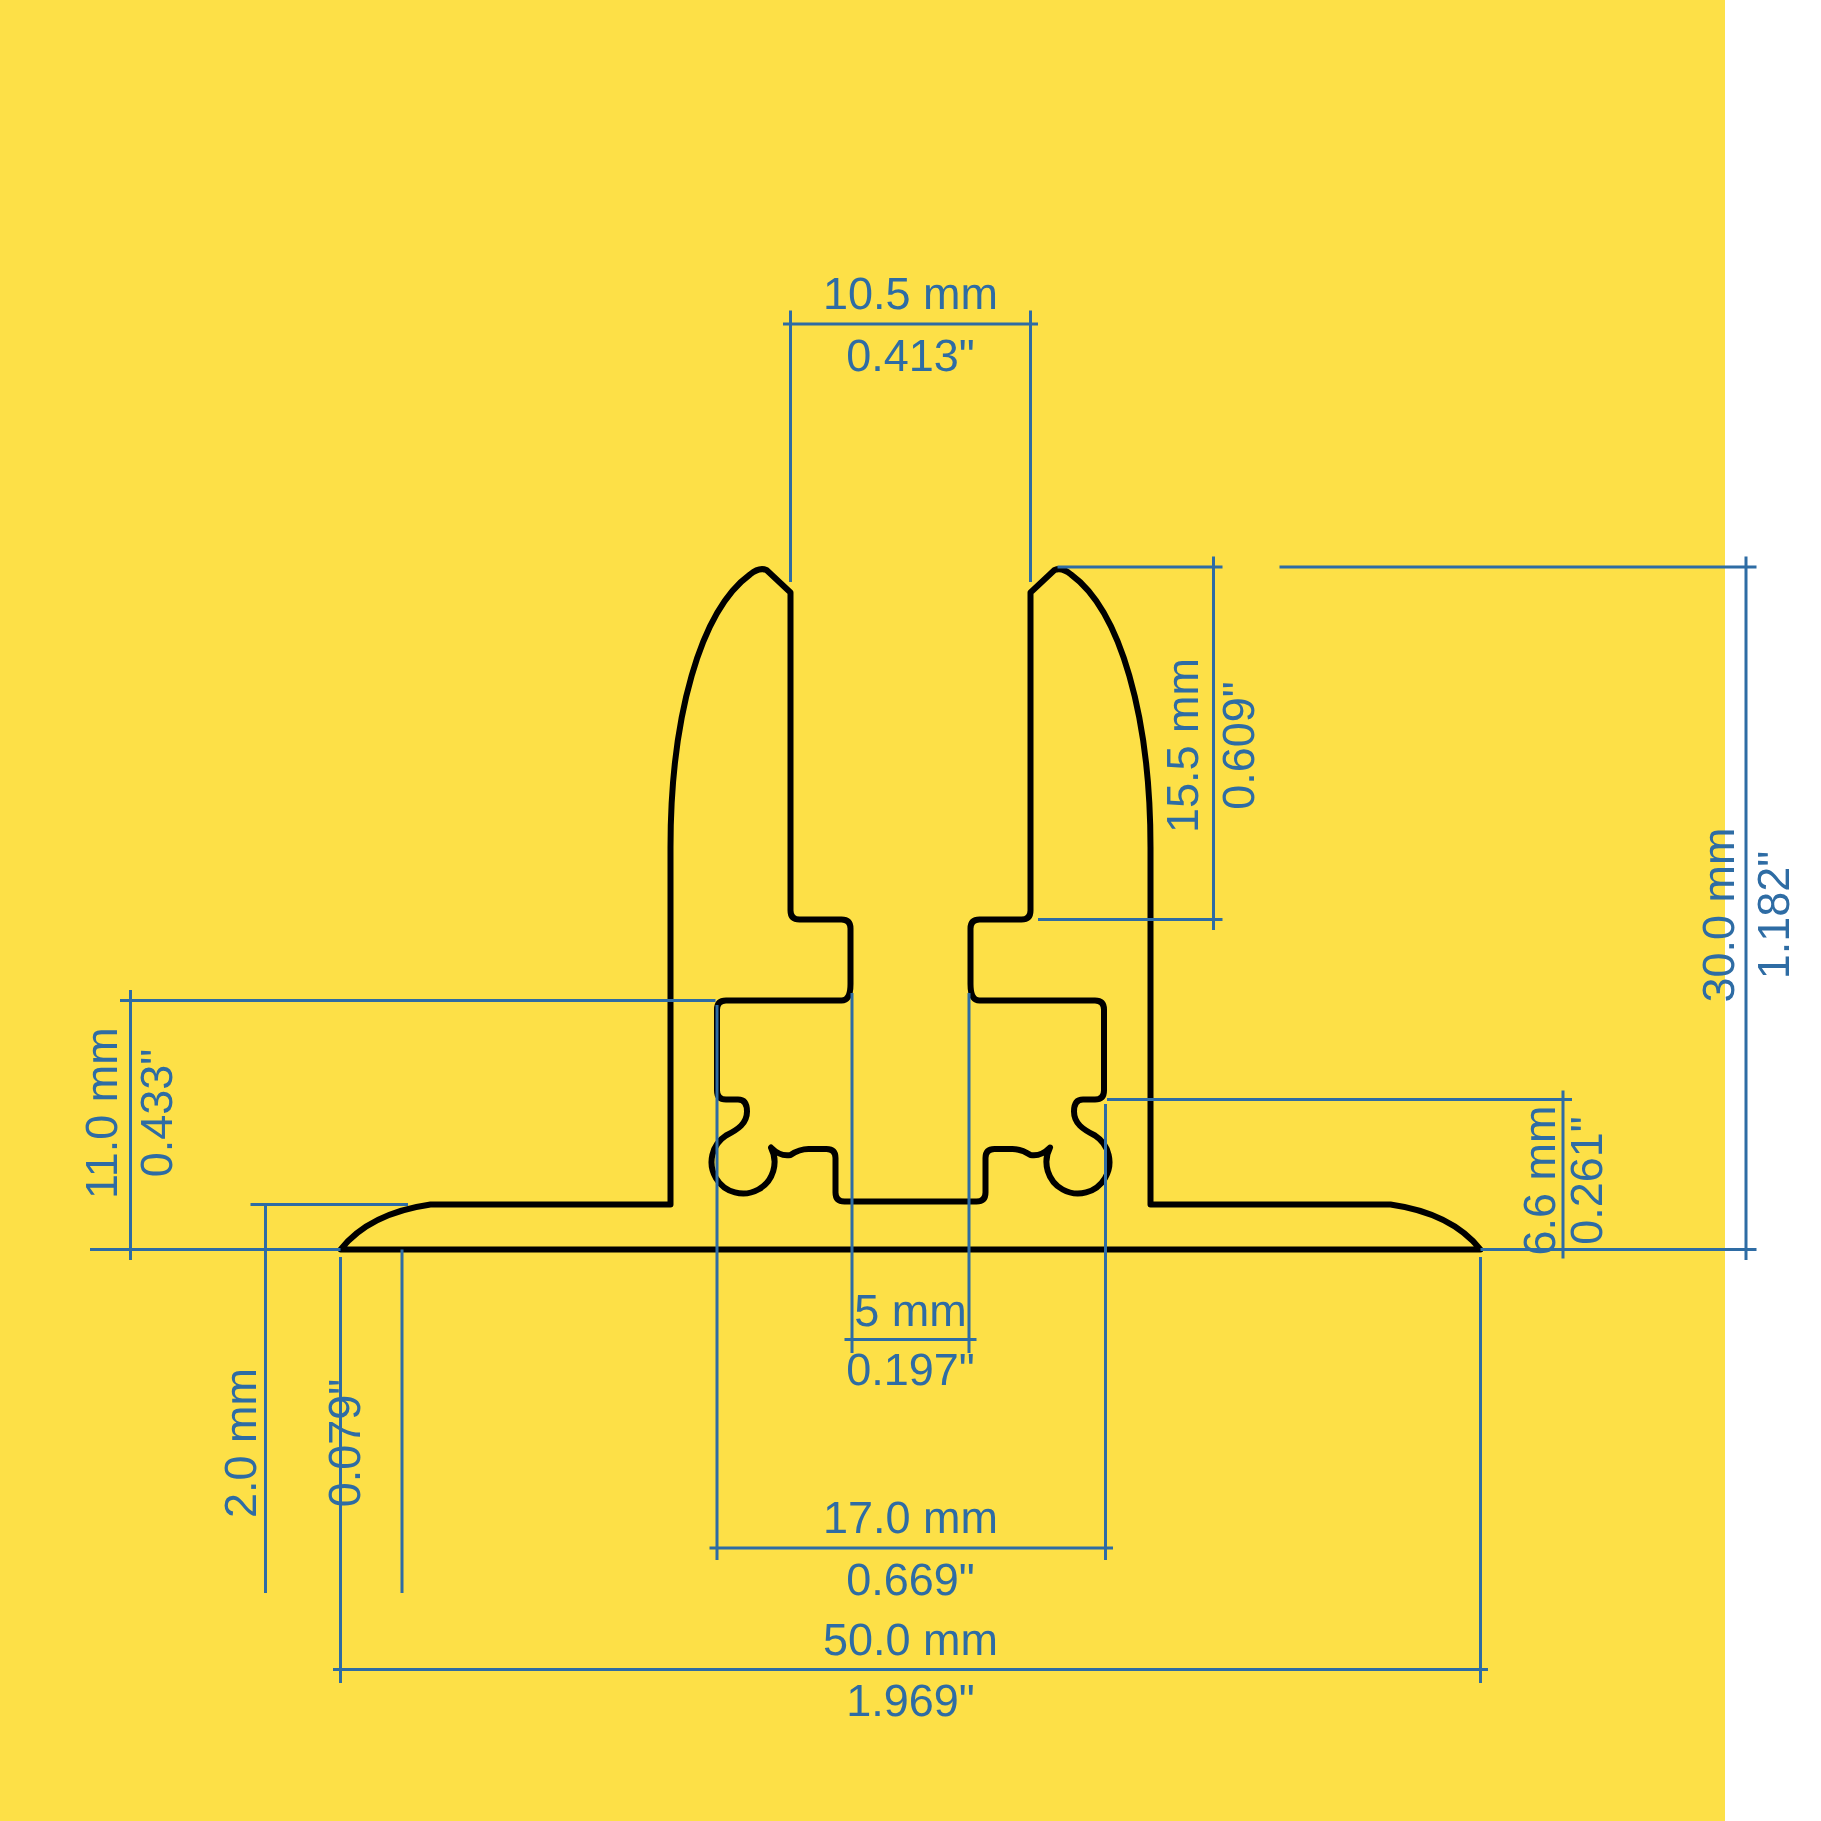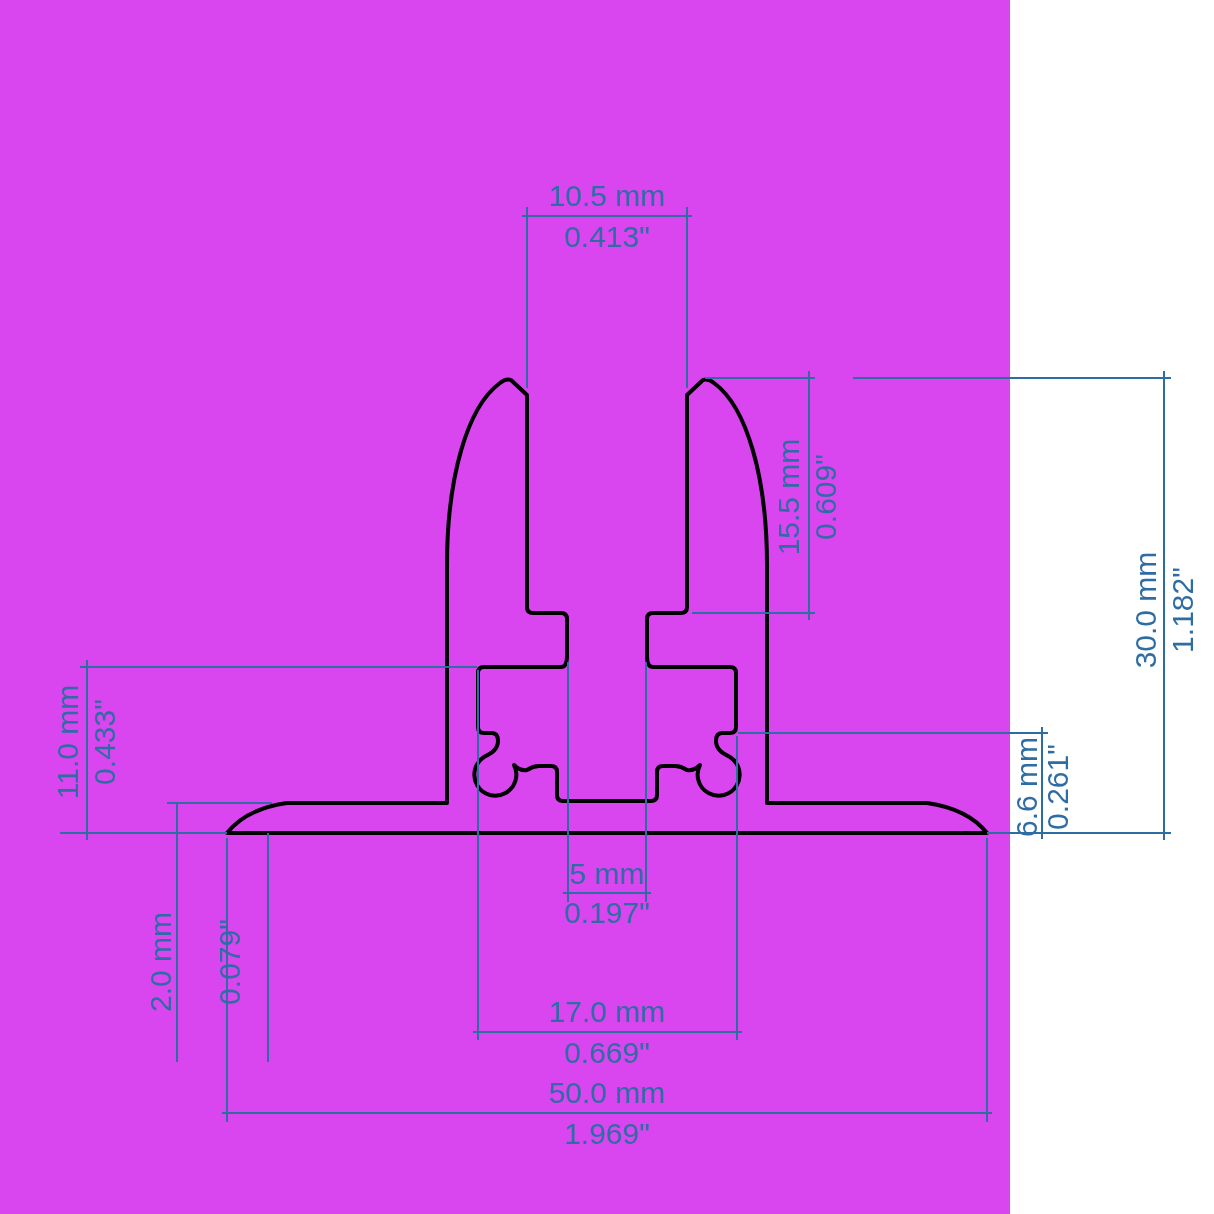--- a/index.html
+++ b/index.html
@@ -6,23 +6,23 @@
     margin: 0;
     padding: 0;
     background: #ffffff;
     width: 1214px;
     height: 1214px;
     overflow: hidden;
     font-family: "Liberation Sans", sans-serif;
   }
   #stage {
     position: relative;
-    width: 1010px;
+    width: 1150px;
     height: 1214px;
-    background: #d946ef;
+    background: #fde047;
   }
   svg { display: block; }
   .dim-text {
     font-family: "Liberation Sans", sans-serif;
     font-size: 30px;
     fill: #2e6ca4;
   }
   .profile {
     fill: none;
     stroke: #000000;

